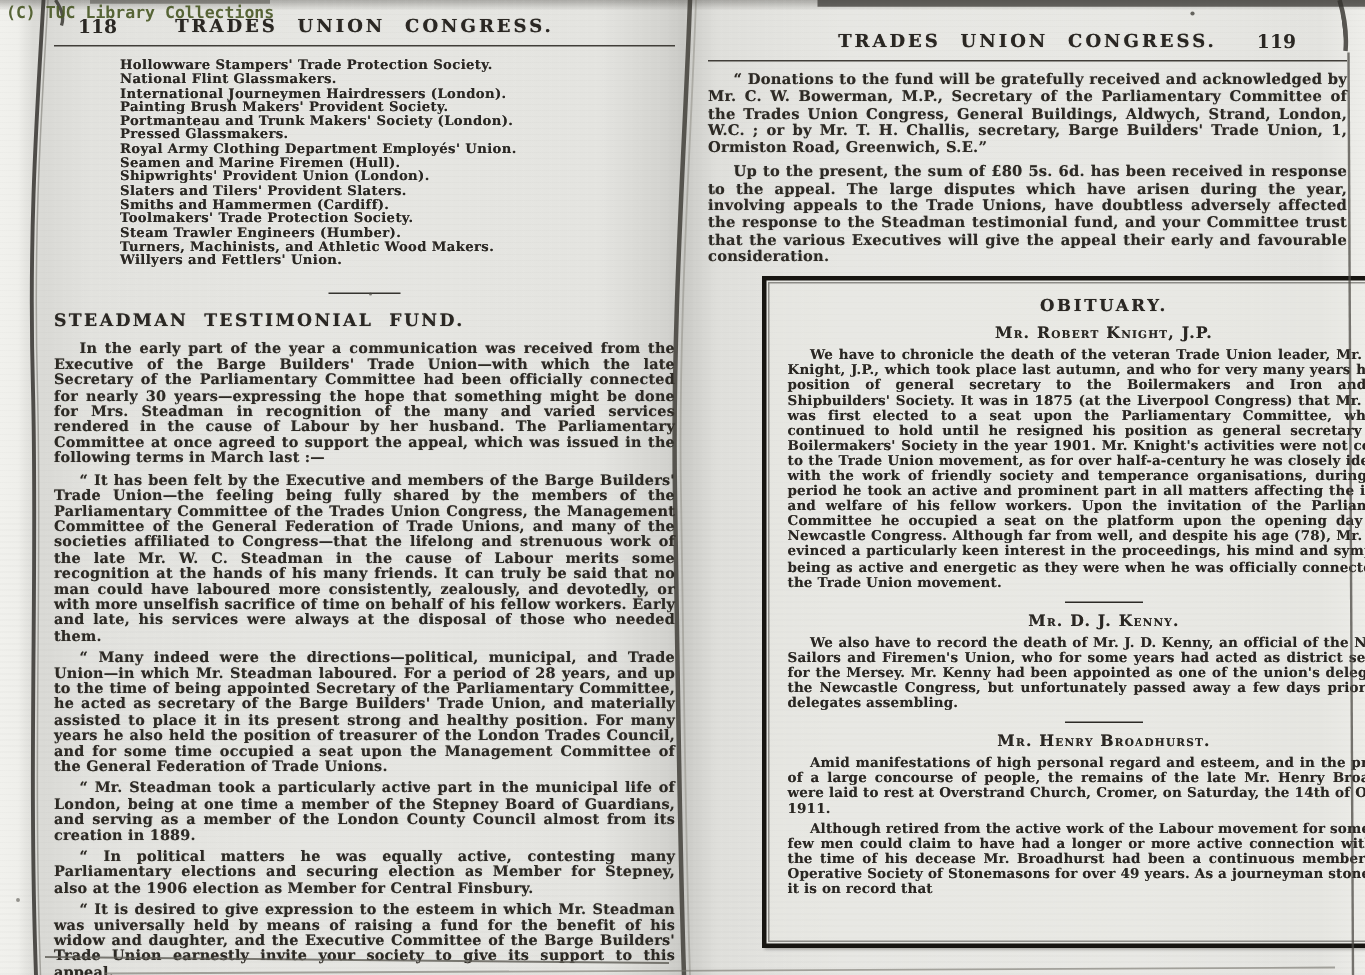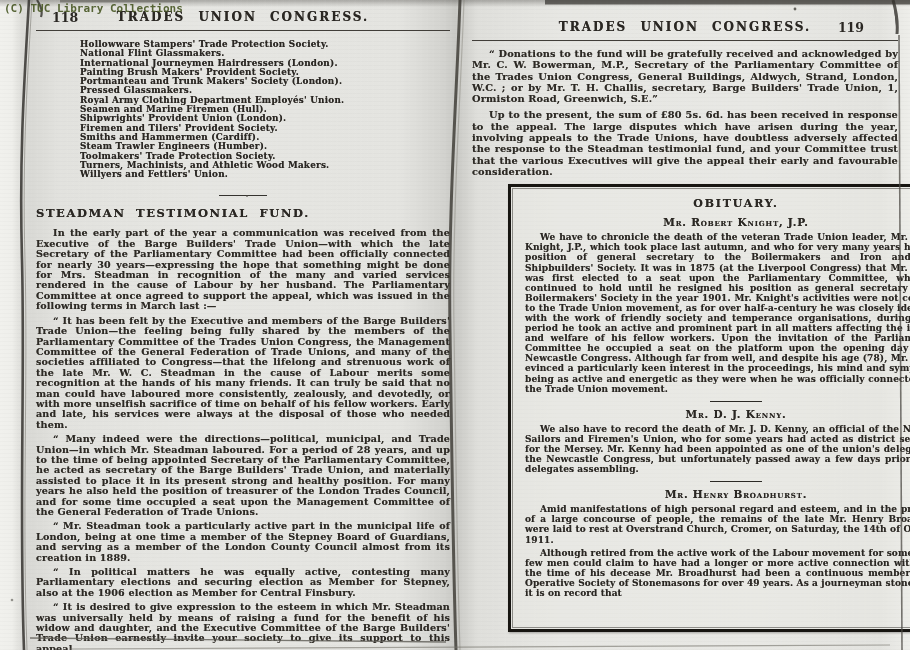--- a/index.html
+++ b/index.html
@@ -108,24 +108,24 @@
     <ul class="society-list">
       <li>Hollowware Stampers' Trade Protection Society.</li>
       <li>National Flint Glassmakers.</li>
       <li>International Journeymen Hairdressers (London).</li>
       <li>Painting Brush Makers' Provident Society.</li>
       <li>Portmanteau and Trunk Makers' Society (London).</li>
       <li>Pressed Glassmakers.</li>
       <li>Royal Army Clothing Department Employés' Union.</li>
       <li>Seamen and Marine Firemen (Hull).</li>
       <li>Shipwrights' Provident Union (London).</li>
-      <li>Firemen and Tilers' Provident Society.</li>
+      <li>Slaters and Tilers' Provident Slaters.</li>
       <li>Smiths and Hammermen (Cardiff).</li>
+      <li>Toolmakers' Trade Protection Society.</li>
       <li>Steam Trawler Engineers (Humber).</li>
-      <li>Toolmakers' Trade Protection Society.</li>
       <li>Turners, Machinists, and Athletic Wood Makers.</li>
       <li>Willyers and Fettlers' Union.</li>
     </ul>
 
     <hr class="small-divider">
     <h2 class="section-heading">STEADMAN TESTIMONIAL FUND.</h2>
 
     <p class="body-para">In the early part of the year a communication was received from the Executive of the Barge Builders' Trade Union—with which the late Secretary of the Parliamentary Committee had been officially connected for nearly 30 years—expressing the hope that something might be done for Mrs. Steadman in recognition of the many and varied services rendered in the cause of Labour by her husband.  The Parliamentary Committee at once agreed to support the appeal, which was issued in the following terms in March last :—</p>
     <p class="body-para">“ It has been felt by the Executive and members of the Barge Builders' Trade Union—the feeling being fully shared by the members of the Parliamentary Committee of the Trades Union Congress, the Management Committee of the General Federation of Trade Unions, and many of the societies affiliated to Congress—that the lifelong and strenuous work of the late Mr. W. C. Steadman in the cause of Labour merits some recognition at the hands of his many friends.  It can truly be said that no man could have laboured more consistently, zealously, and devotedly, or with more unselfish sacrifice of time on behalf of his fellow workers.  Early and late, his services were always at the disposal of those who needed them.</p>
     <p class="body-para">“ Many indeed were the directions—political, municipal, and Trade Union—in which Mr. Steadman laboured.  For a period of 28 years, and up to the time of being appointed Secretary of the Parliamentary Committee, he acted as secretary of the Barge Builders' Trade Union, and materially assisted to place it in its present strong and healthy position.  For many years he also held the position of treasurer of the London Trades Council, and for some time occupied a seat upon the Management Committee of the General Federation of Trade Unions.</p>

